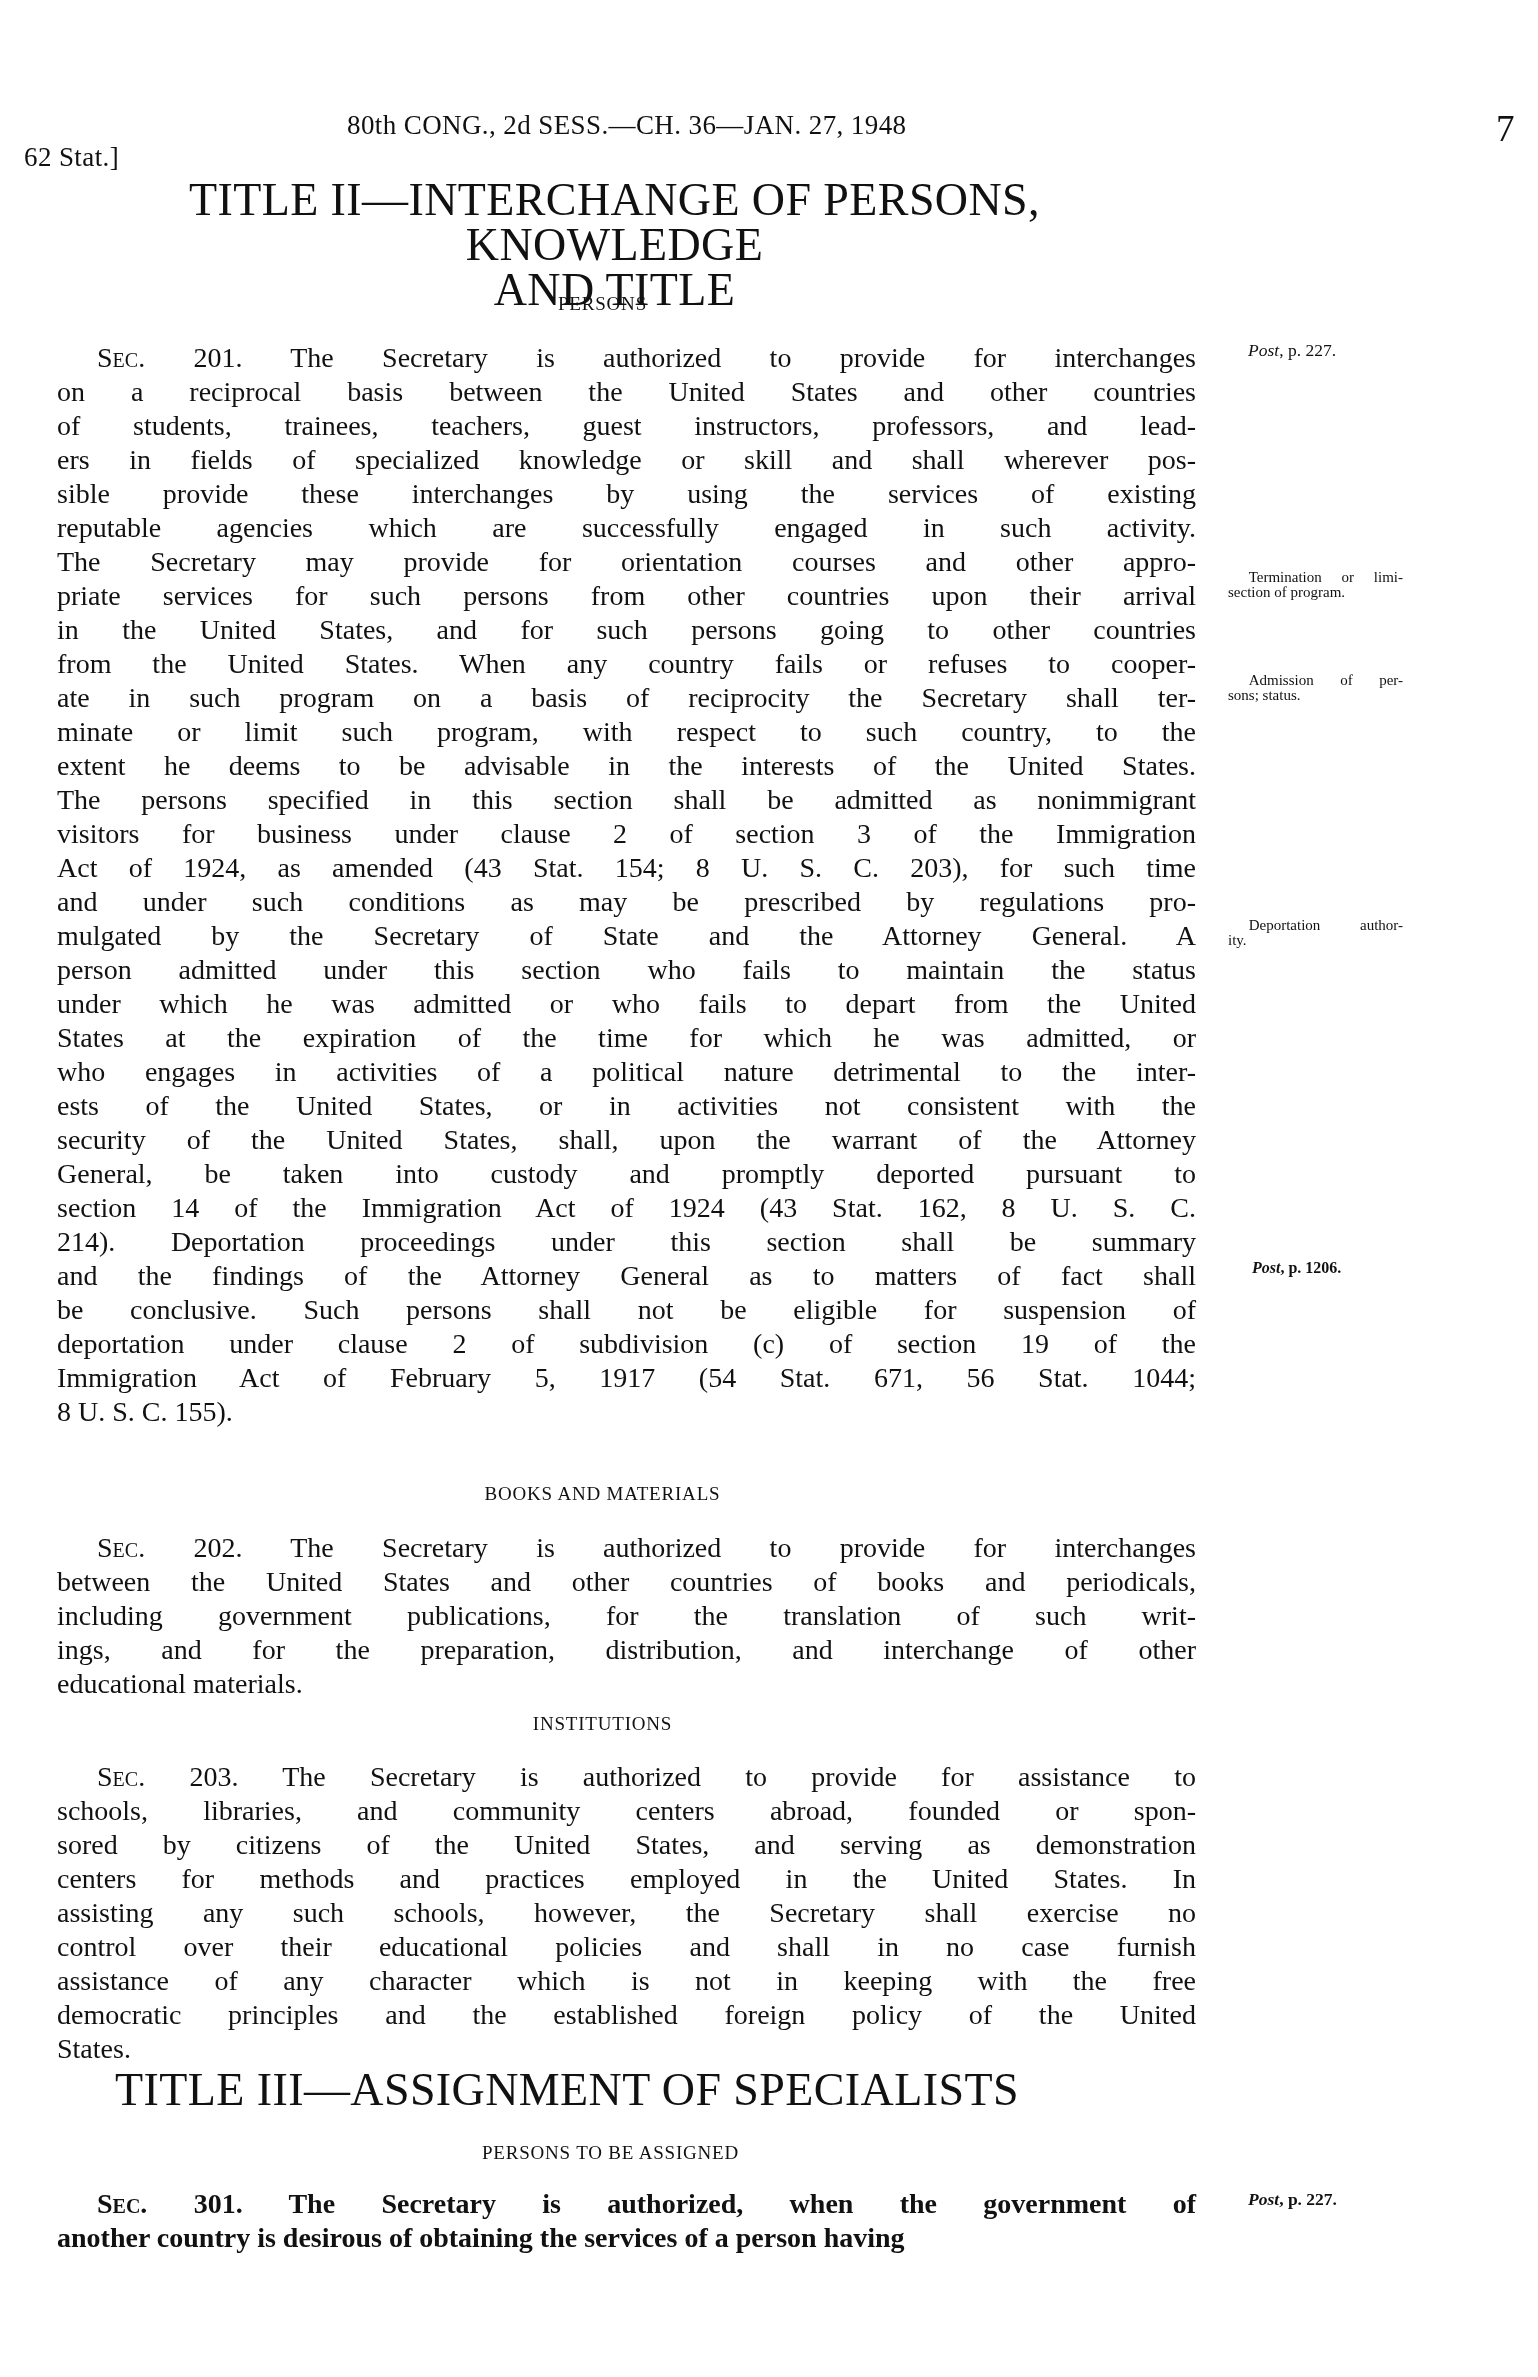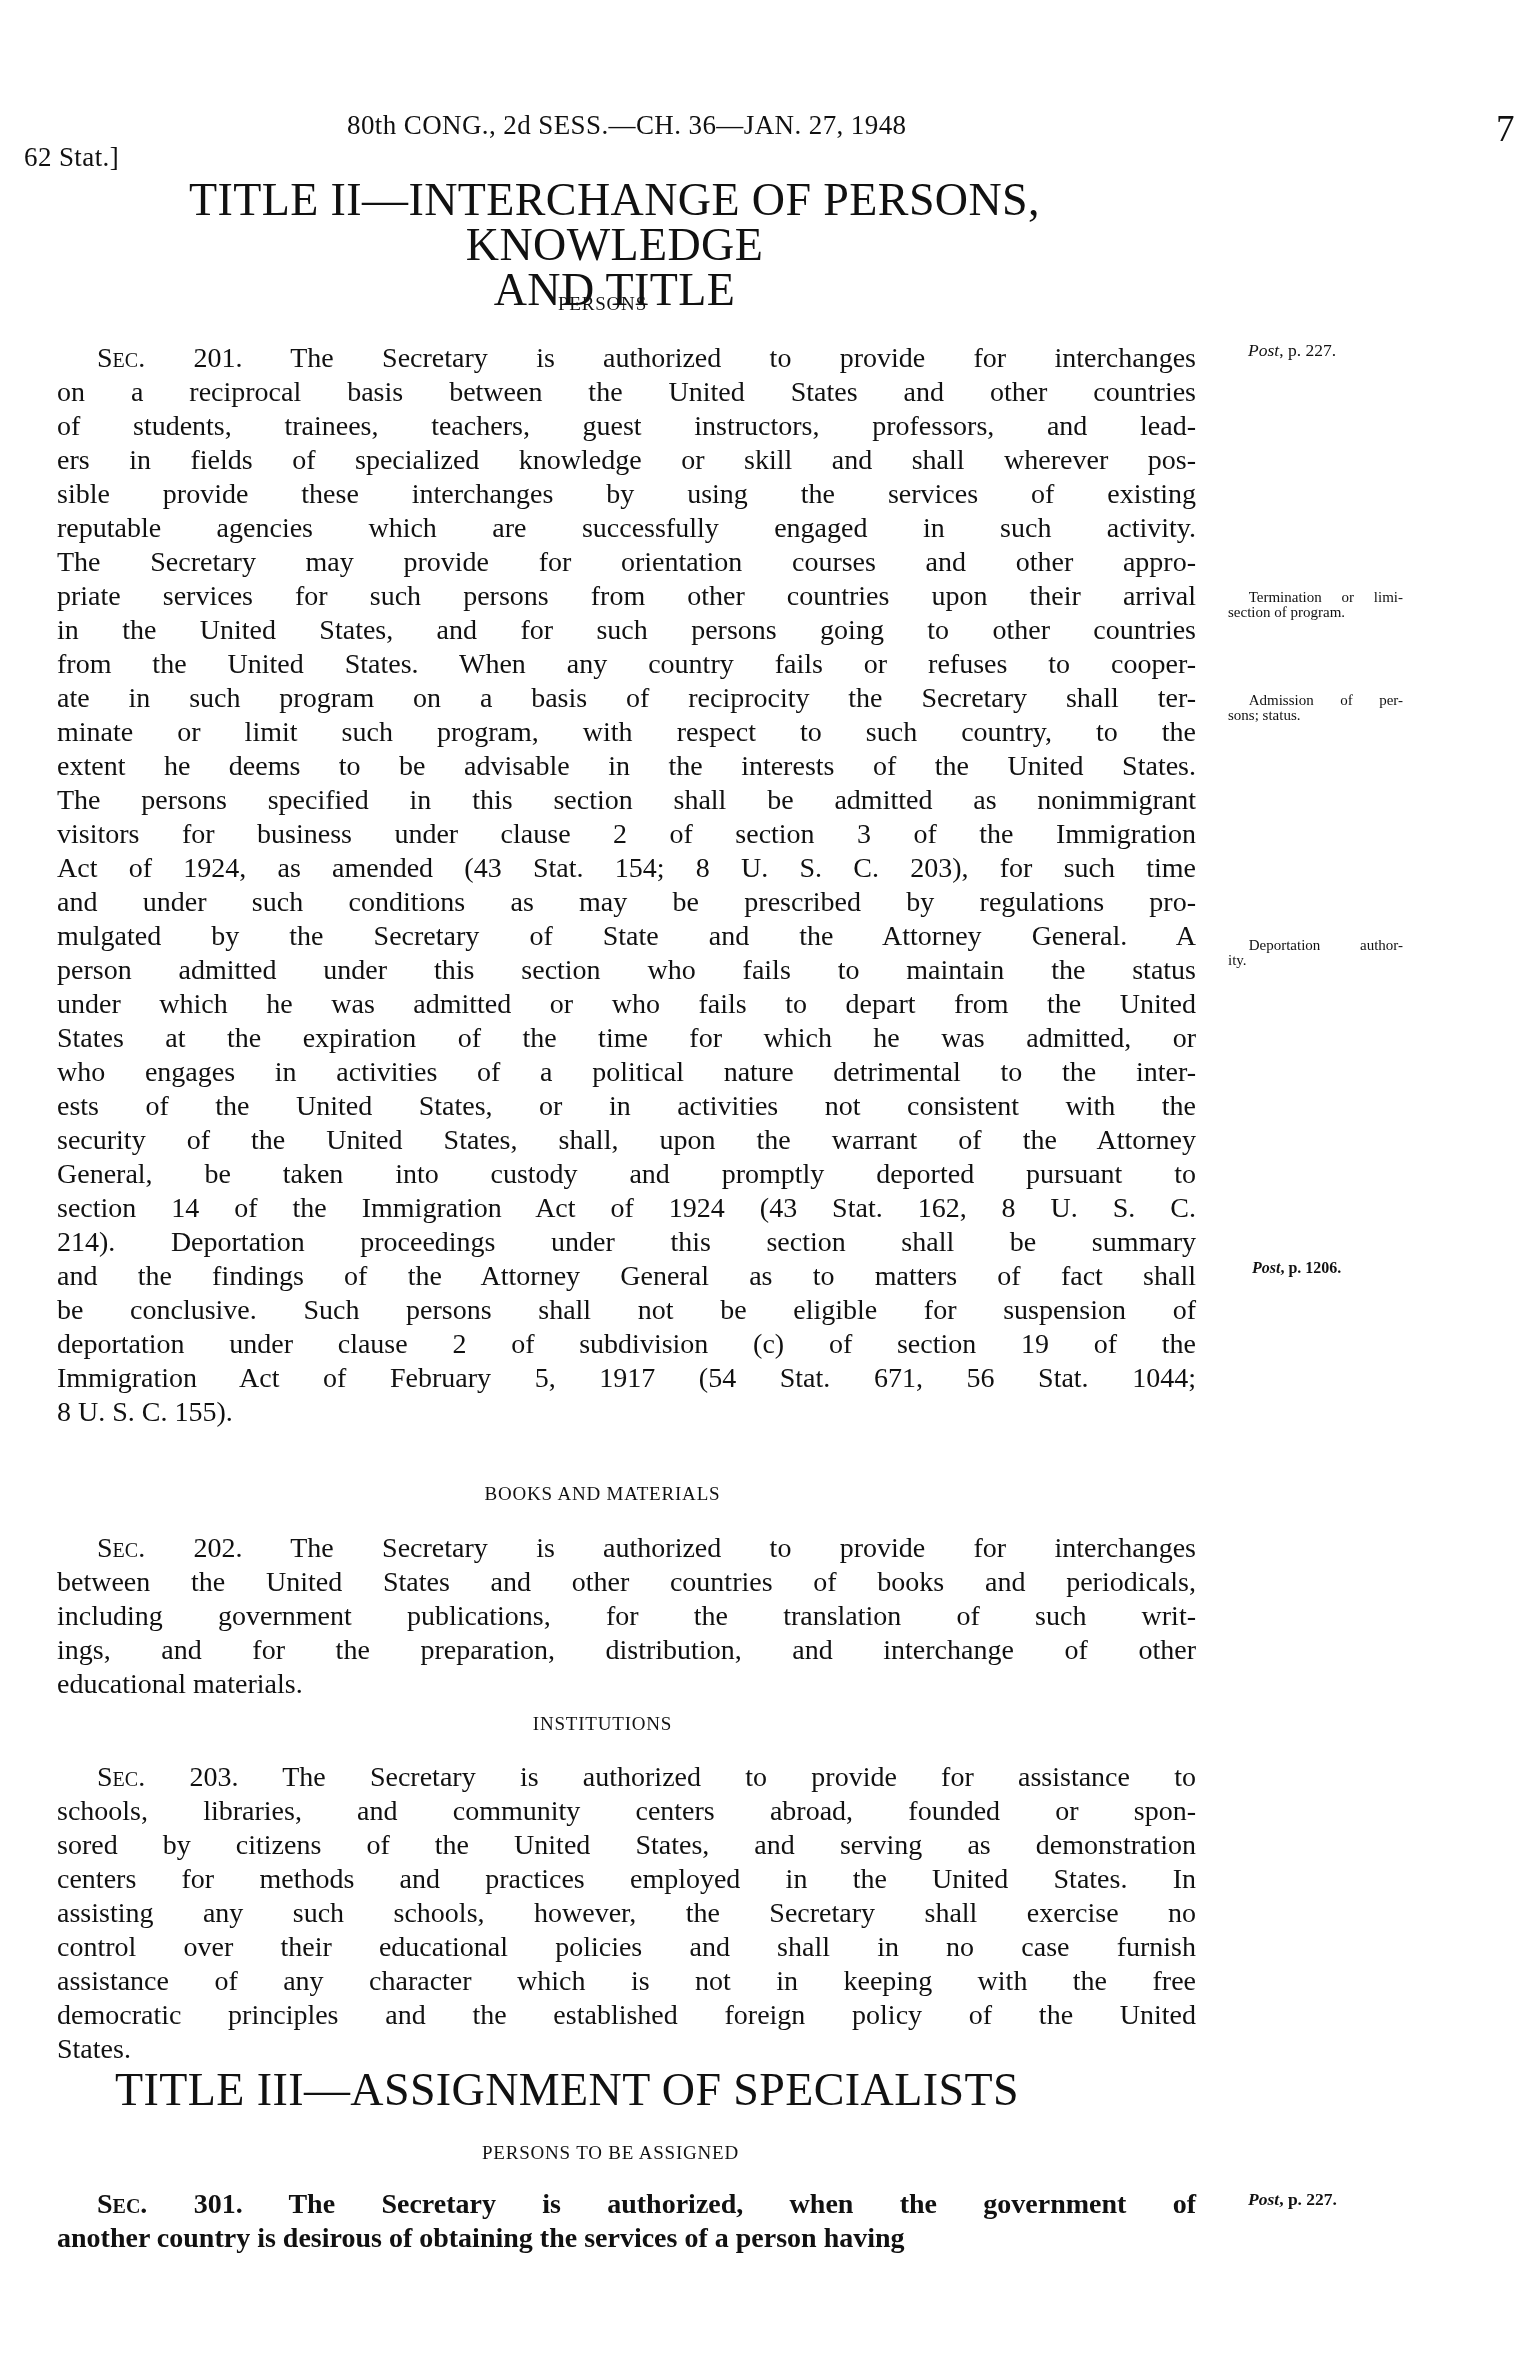--- a/index.html
+++ b/index.html
@@ -27,21 +27,21 @@
     hyphens: manual;
   }
   .para .ln { display: block; text-align: justify; text-align-last: justify; white-space: nowrap; }
   .para .ln.last { text-align-last: left; }
   .para .ln.indent { padding-left: 40px; }
   .sc-sec { font-variant: small-caps; }
   .bold-para { font-weight: bold; }
 
   .margin-note {
     position: absolute; left: 1228px; width: 175px;
-    font-size: 15px; line-height: 15px; font-family: "Liberation Serif", serif; margin-top: 20px;
+    font-size: 15px; line-height: 15px; font-family: "Liberation Serif", serif;
   }
   .margin-note .mn-first { display: block; padding-left: 20.7px; text-align: justify; text-align-last: justify; }
   .margin-note .mn-rest { display: block; }
   .margin-ref { position: absolute; left: 1248px; font-size: 17.5px; font-weight: bold; }
   .margin-ref i { font-style: italic; }
 </style>
 </head>
 <body>
 
 <div class="page">

